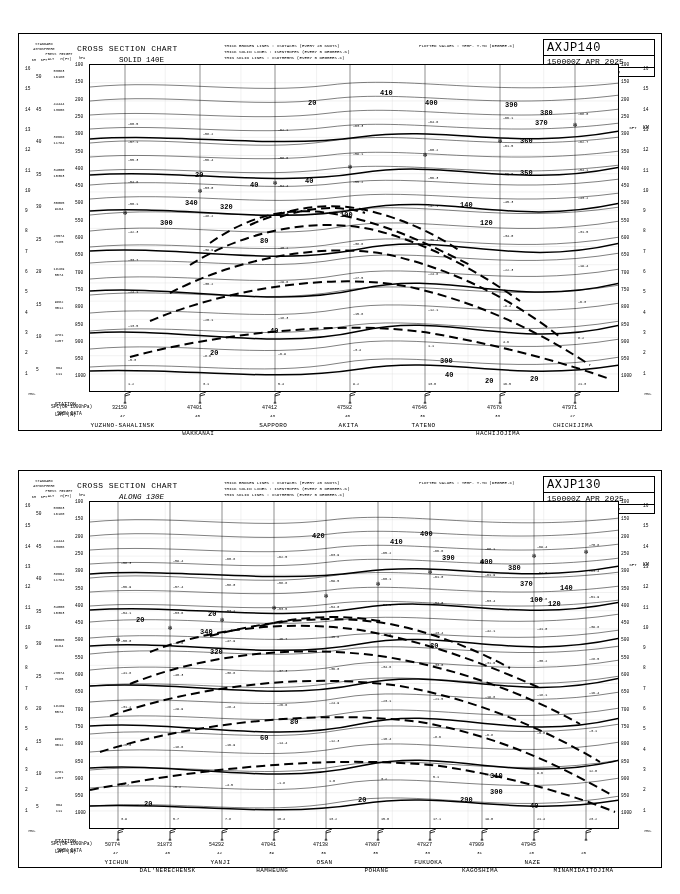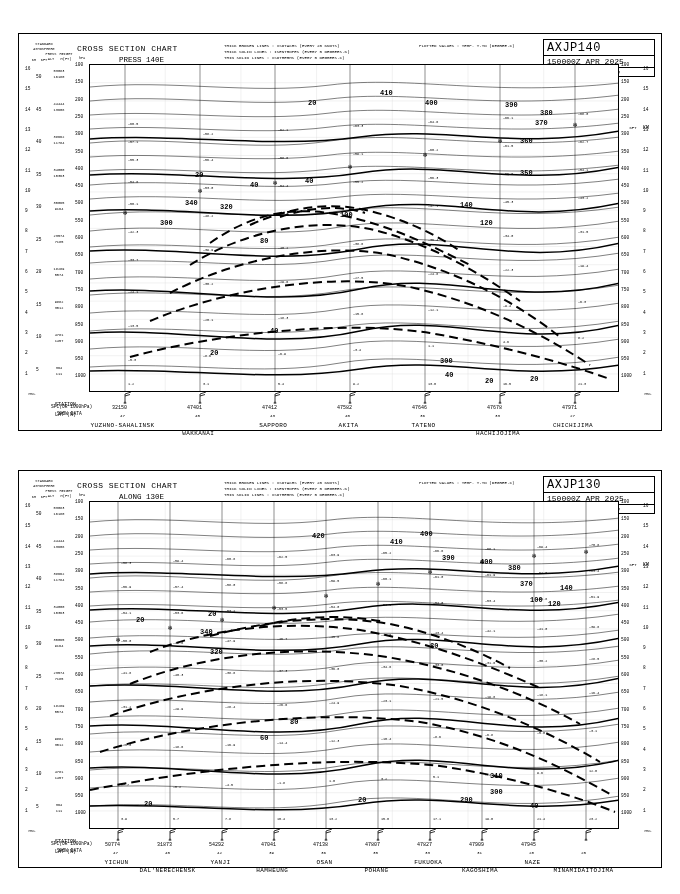--- a/index.html
+++ b/index.html
@@ -46,21 +46,21 @@
 </style>
 </head>
 <body>
 
 <div class="page">
 
   <div class="chart-panel" id="panel-top">
     <div class="panel-inner">
 
       <div class="hdr-title" style="left:58px;top:10px;">CROSS SECTION CHART</div>
-      <div class="hdr-sub" style="left:100px;top:22px;">PRESS 140E</div>
+      <div class="hdr-sub" style="left:100px;top:22px;">SOLID 140E</div>
 
       <div class="legend-line" style="left:205px;top:10px;">THICK BROKEN LINES : ISOTACHS  (EVERY 20 KNOTS)</div>
       <div class="legend-line" style="left:205px;top:16px;">THICK SOLID  LINES : ISENTROPES (EVERY  5 DEGREES.K)</div>
       <div class="legend-line" style="left:205px;top:22px;">THIN  SOLID  LINES : ISOTHERMS  (EVERY  5 DEGREES.C)</div>
       <div class="plotted" style="left:400px;top:10px;">PLOTTED VALUES : TEMP. T-TD (DEGREE.C)</div>
 
       <div class="idbox">
         <div class="id">AXJP140</div>
         <div class="dt">150000Z APR 2025</div>
         <div class="ag">Japan Meteorological Agency</div>
@@ -436,21 +436,21 @@
           <div class="lat-num" style="left: 551px; top: 380px;">27</div>
           <div class="stn-name" style="left: 534px; top: 388px;">CHICHIJIMA</div>
         </div>
     </div>
   </div>
 
   <div class="chart-panel" id="panel-bottom">
     <div class="panel-inner">
 
       <div class="hdr-title" style="left:58px;top:10px;">CROSS SECTION CHART</div>
-      <div class="hdr-sub" style="left:100px;top:22px;">ALONG 130E</div>
+      <div class="hdr-sub" style="left:100px;top:22px;font-style:italic;">ALONG 130E</div>
 
       <div class="legend-line" style="left:205px;top:10px;">THICK BROKEN LINES : ISOTACHS  (EVERY 20 KNOTS)</div>
       <div class="legend-line" style="left:205px;top:16px;">THICK SOLID  LINES : ISENTROPES (EVERY  5 DEGREES.K)</div>
       <div class="legend-line" style="left:205px;top:22px;">THIN  SOLID  LINES : ISOTHERMS  (EVERY  5 DEGREES.C)</div>
       <div class="plotted" style="left:400px;top:10px;">PLOTTED VALUES : TEMP. T-TD (DEGREE.C)</div>
 
       <div class="idbox">
         <div class="id">AXJP130</div>
         <div class="dt">150000Z APR 2025</div>
         <div class="ag">Japan Meteorological Agency</div>

